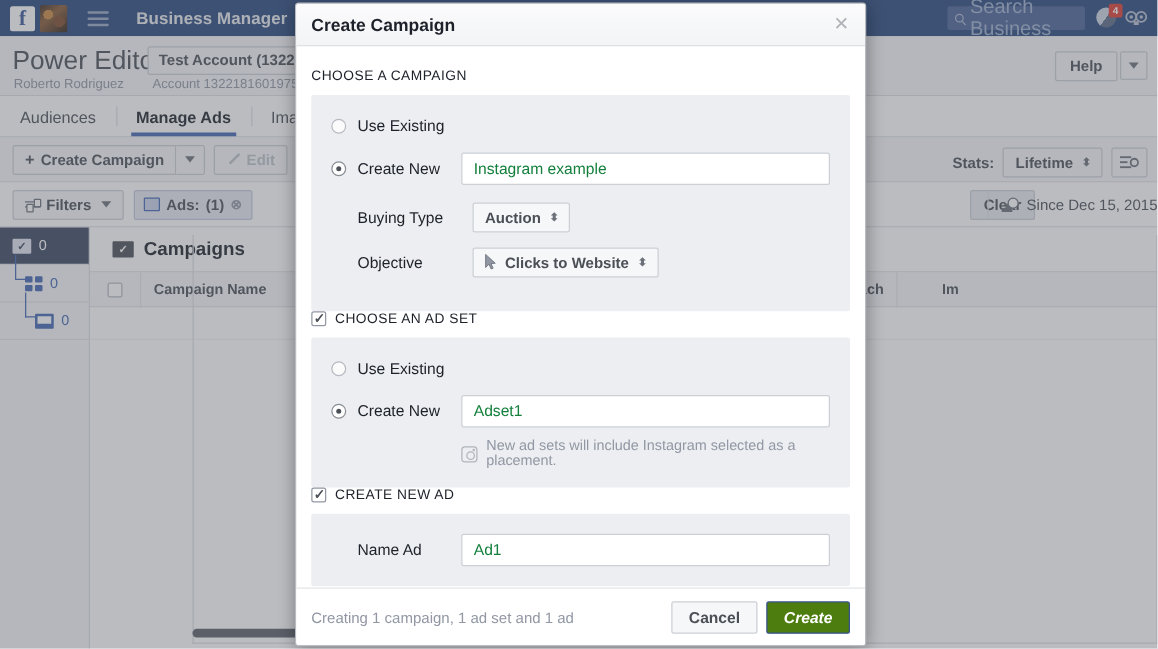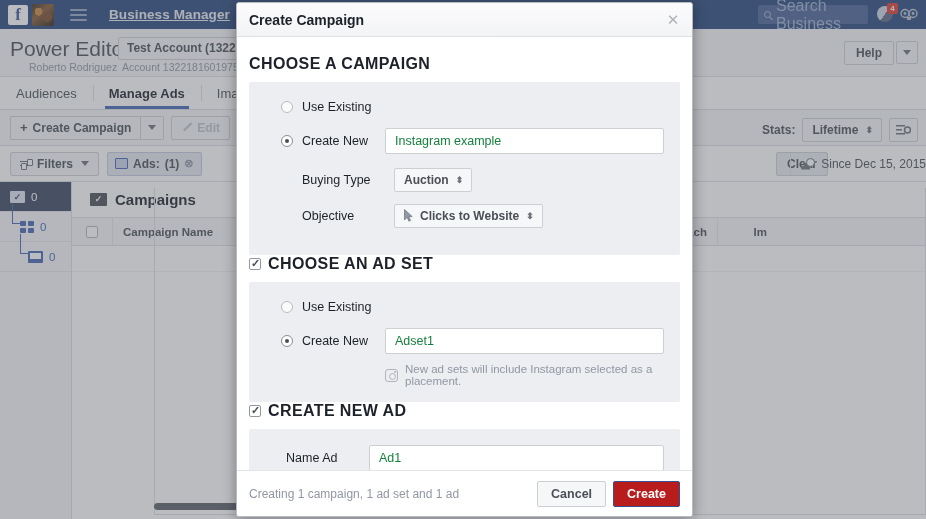--- a/index.html
+++ b/index.html
@@ -41,21 +41,20 @@
       radial-gradient(circle at 70% 60%, #7d4a2a 0 22%, transparent 23%),
       linear-gradient(140deg, #3d2b1f 0%, #8a5b34 40%, #2b2018 100%);
   }
   .hamburger { margin-left: 16px; width: 17px; }
   .hamburger i {
     display: block; height: 2px; background: #9aa8c4; margin: 3px 0; border-radius: 1px;
   }
   .bm-title {
     color: #e9ebee; font-size: 13.5px; font-weight: bold; margin-left: 22px;
     letter-spacing: .1px;
-    text-decoration: underline;
   }
   .biz-name {
     position: absolute; right: 248px; color: #dfe3ea; font-size: 12.5px;
     display: flex; align-items: center; gap: 5px;
   }
   .caret-dn {
     width: 0; height: 0; border-left: 4px solid transparent;
     border-right: 4px solid transparent; border-top: 5px solid #c3cbd9;
   }
   .bm-search {
@@ -88,21 +87,21 @@
   
   .pe-header {
     position: absolute; top: 29px; left: 0; width: 926px; height: 48px;
     background: #f6f7f9; border-bottom: 1px solid #dddfe2;
   }
   .pe-title {
     position: absolute; left: 10px; top: 8px;
     font-size: 21px; color: #4b4f56; font-weight: normal;
   }
   .pe-sub {
-    position: absolute; left: 29px; top: 32px;
+    position: absolute; left: 11px; top: 32px;
     font-size: 10.5px; color: #9197a3;
   }
   .acct-box {
     position: absolute; left: 118px; top: 8px; height: 23px;
     min-width: 150px; padding: 3px 8px;
     background: #f6f7f9; border: 1px solid #ccd0d5; border-radius: 2px;
     font-size: 12px; font-weight: bold; color: #4b4f56; white-space: nowrap;
   }
   .acct-id {
     position: absolute; left: 122px; top: 32px;
@@ -327,37 +326,37 @@
   }
   .modal-x {
     position: absolute; right: 11px; top: 9px;
     width: 16px; height: 16px; color: #b0b3b8; font-size: 15px;
     line-height: 15px; text-align: center;
   }
   .modal-body {
     flex: 1 1 auto; overflow: hidden; padding: 0 12px;
   }
   .sec-label {
-    font-size: 16px; font-weight: bold; color: #1d2129;
+    font-size: 11px; font-weight: normal; color: #1d2129;
     letter-spacing: .4px; text-transform: uppercase;
     display: flex; align-items: center; gap: 7px;
   }
   .sec-label.first { padding-top: 18px; padding-bottom: 9px; }
   .sec-label.withchk { padding-top: 0; padding-bottom: 9px; }
   .chk-on {
     width: 12px; height: 12px; flex: none;
     border: 1px solid #9197a3; border-radius: 2px; background: #fff;
     position: relative;
   }
   .chk-on::after {
     content: "✓"; position: absolute; left: 1px; top: -2px;
     font-size: 11px; color: #4b4f56; font-weight: bold;
   }
   .panel {
-    background: #eceef1; border-radius: 2px; padding: 13px 16px 15px 32px;
+    background: #eceef1; border-radius: 2px; padding: 13px 16px 15px 16px;
   }
   .frow {
     display: flex; align-items: center; min-height: 24px; margin-bottom: 9px;
   }
   .frow:last-child { margin-bottom: 12px; }
   .radio {
     width: 12px; height: 12px; border-radius: 50%;
     border: 1px solid #b7bbc1; background: #fbfbfc; flex: none; margin-right: 9px;
     position: relative;
   }
@@ -407,21 +406,21 @@
     display: flex; align-items: center; padding: 0 12px;
     background: #fff;
   }
   .foot-status { font-size: 12px; color: #9197a3; flex: 1 1 auto; }
   .mbtn {
     height: 26px; padding: 0 13px; border-radius: 2px;
     font-size: 12.5px; font-weight: bold;
     display: inline-flex; align-items: center; justify-content: center;
   }
   .mbtn.cancel { background: #f6f7f9; border: 1px solid #ccd0d5; color: #4b4f56; margin-right: 7px; }
-  .mbtn.primary { background: #b91c1c; border: 1px solid #35518d; color: #fff; }
+  .mbtn.primary { background: #4d7c0f; border: 1px solid #35518d; color: #fff; font-style: italic; }
 </style>
 </head>
 <body>
 
 <div id="root">
 
   <div id="bg">
 
     <div class="topbar">
       <div class="fb-logo">f</div>

